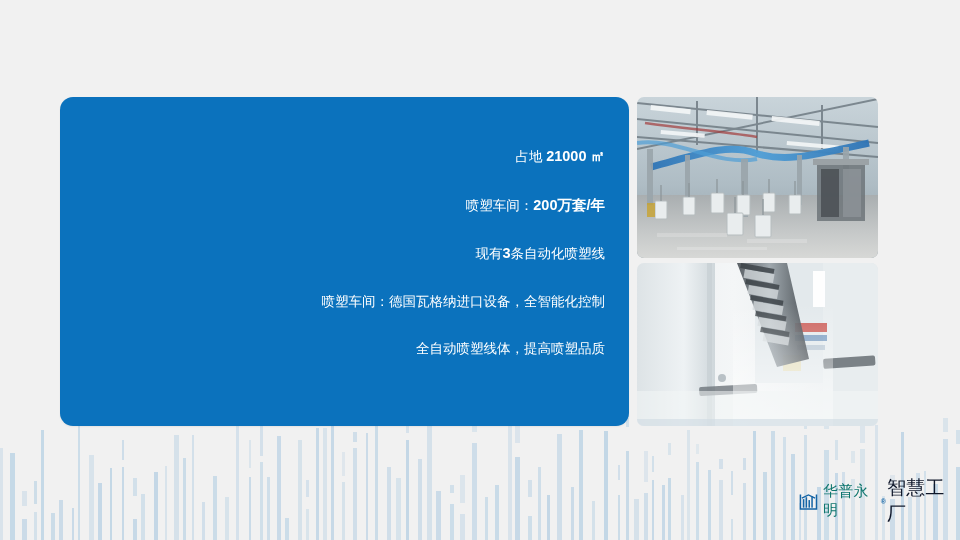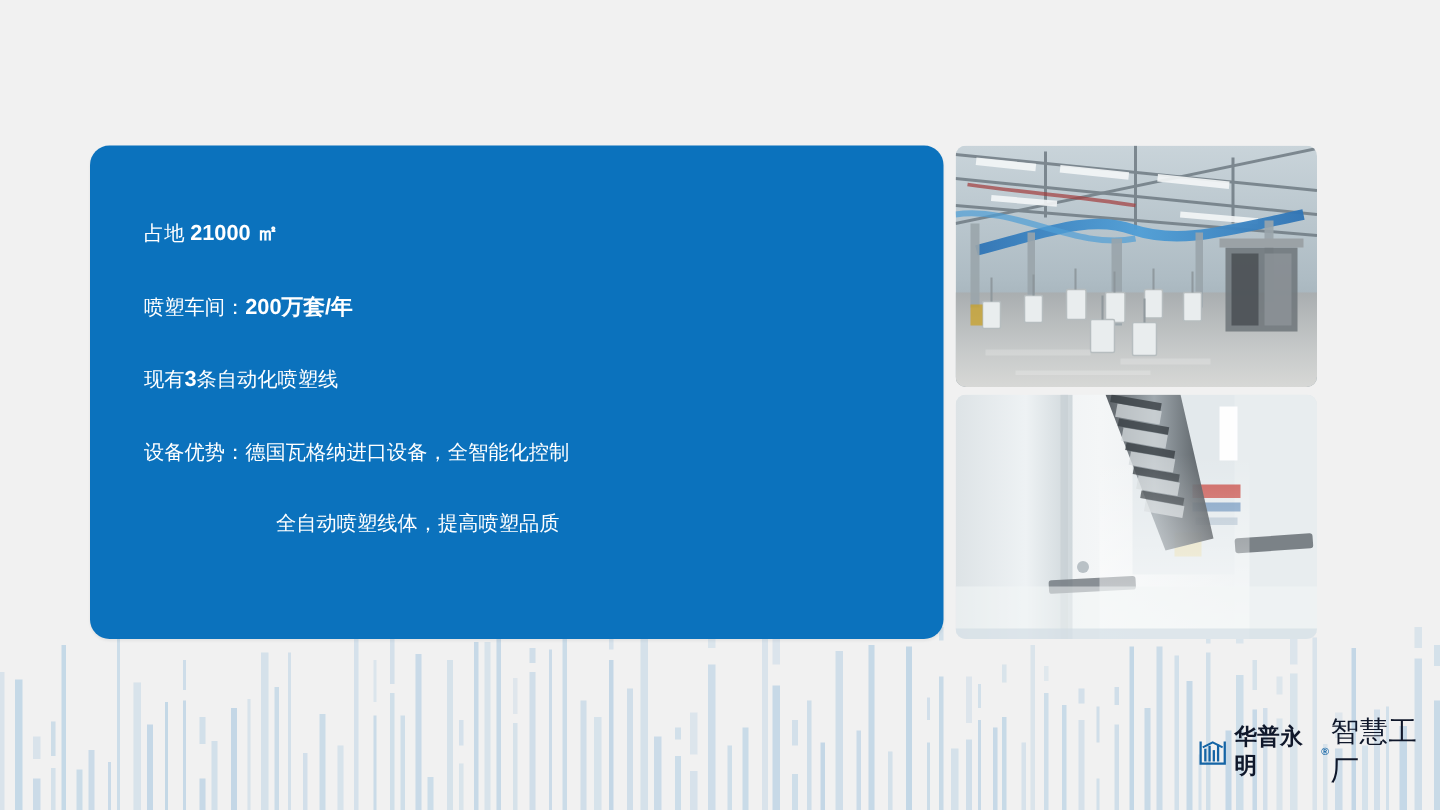--- a/index.html
+++ b/index.html
@@ -63,20 +63,21 @@
     background: #0b72bd;
     border-radius: 13px;
     z-index: 4;
     box-shadow: 0 1px 2px rgba(0,0,0,.06);
   }
   #info-list {
     position: absolute;
     left: 36px;
     top: 52px;
     right: 24px;
+    text-align: right;
   }
   .info-line {
     color: #ffffff;
     font-size: 13.5px;
     line-height: 1;
     margin-bottom: 34px;
     white-space: nowrap;
   }
   .info-line:last-child { margin-bottom: 0; }
   .info-line .lead { font-weight: normal; }
@@ -102,22 +103,22 @@
     left: 799px;
     top: 489px;
     height: 24px;
     display: flex;
     align-items: center;
     z-index: 6;
   }
   #brand-mark { margin-right: 5px; display: block; }
   #brand-name {
     font-size: 15px;
-    font-weight: bold;
-    color: #0f172a;
+    font-weight: normal;
+    color: #0f766e;
     letter-spacing: .3px;
   }
   #brand-reg {
     font-size: 7px;
     color: #1464a5;
     vertical-align: super;
     font-weight: bold;
   }
   #brand-sub {
     font-size: 19px;
@@ -265,21 +266,21 @@
       <div class="bar" style="left: 956px; width: 4px; height: 73px; opacity: 0.9; background: rgb(195, 215, 230);"></div>
       <div class="bar" style="left: 956px; width: 4px; height: 14px; bottom: 96px; opacity: 0.63; background: rgb(195, 215, 230);"></div>
     </div>
 
 
   <div id="info-panel">
     <div id="info-list">
         <div class="info-line"><span class="lead">占地 </span><span class="strong">21000 ㎡</span></div>
         <div class="info-line"><span class="lead">喷塑车间：</span><span class="strong">200万套/年</span></div>
         <div class="info-line"><span class="lead">现有</span><span class="strong">3</span><span class="lead">条自动化喷塑线</span></div>
-        <div class="info-line"><span class="lead">设备优势：德国瓦格纳进口设备，全智能化控制</span></div>
+        <div class="info-line"><span class="lead">喷塑车间：德国瓦格纳进口设备，全智能化控制</span></div>
         <div class="info-line indent"><span class="lead">全自动喷塑线体，提高喷塑品质</span></div>
       </div>
   </div>
 
   <div class="photo" id="photo-workshop">
     <svg viewBox="0 0 241 161" preserveAspectRatio="none">
       <defs>
         <linearGradient id="wsSky" x1="0" y1="0" x2="0" y2="1">
           <stop offset="0%" stop-color="#c9d4da"></stop>
           <stop offset="55%" stop-color="#aebcc4"></stop>

